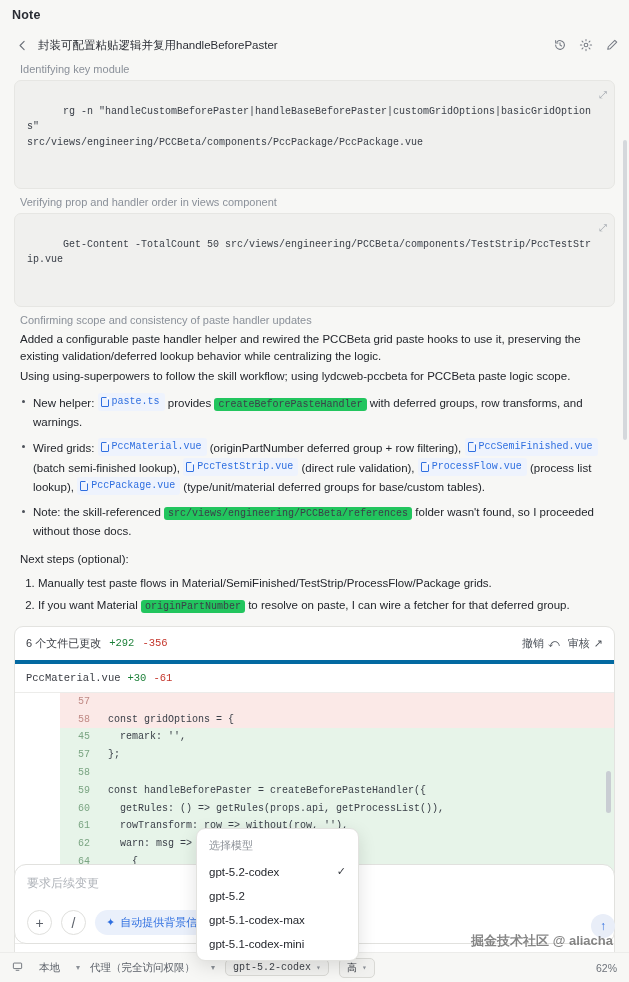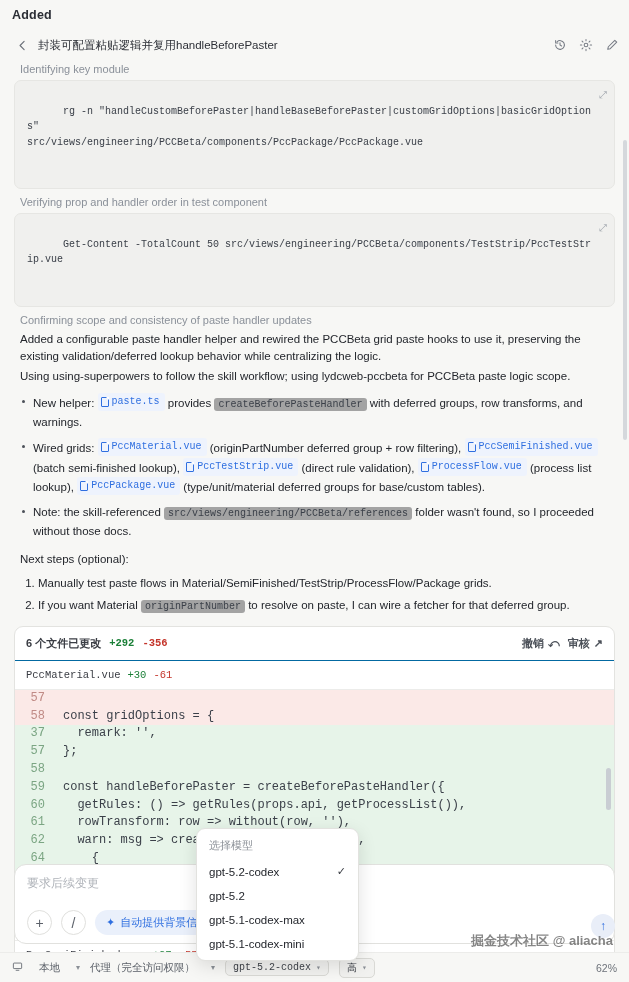--- a/index.html
+++ b/index.html
@@ -118,21 +118,21 @@
   }
   ol.steps {
     margin: 5px 0 4px 0; padding-left: 24px;
     font-size: 11.5px; line-height: 1.7; color: #23262c;
   }
   ol.steps li { margin-bottom: 3px; }
 
   code.inline {
     font-family: "Liberation Mono", monospace;
     font-size: 10px;
-    background: #a3a3a3;
+    background: #22c55e;
     border-radius: 3px;
     padding: 1px 4px;
     color: #3b4049;
   }
   .filechip {
     display: inline-flex; align-items: center; gap: 3px;
     color: #2f6fe0;
     font-family: "Liberation Mono", monospace;
     font-size: 10px;
     background: #eef3fd;
@@ -161,22 +161,21 @@
     border-radius: 9px;
     background: #ffffff;
     margin-top: 10px;
     overflow: hidden;
   }
   .diff-head {
     display: flex; align-items: center;
     padding: 9px 11px;
     font-size: 11px;
     gap: 8px;
-    border-bottom: 1px solid #0369a1;
-    font-weight: bold;
+    border-bottom: 4px solid #0369a1;
   }
   .diff-head .count { color: #3a3d44; }
   .plus { color: #1a7f37; font-family:"Liberation Mono",monospace; font-size:10.5px;}
   .minus { color: #c4352b; font-family:"Liberation Mono",monospace; font-size:10.5px;}
   .spacer { flex: 1 1 auto; }
   .headbtn {
     display: inline-flex; align-items: center; gap: 4px;
     font-size: 11px; color: #4b5058; cursor: pointer;
   }
   .file-row {
@@ -191,22 +190,23 @@
   .file-row:last-child { border-bottom: none; }
   .diff-body {
     position: relative;
     height: 222px;
     overflow: hidden;
     border-bottom: 1px solid #ececea;
     background: #fff;
   }
   .diff-lines {
     font-family: "Liberation Mono", monospace;
-    font-size: 12px;
+    font-size: 10px;
     line-height: 17.8px;
+    margin-left: 45px;
   }
   .dl { display: flex; }
   .dl .ln {
     width: 40px; flex: 0 0 40px;
     text-align: right;
     padding-right: 10px;
     color: #9aa0a8;
     user-select: none;
   }
   .dl .tx { white-space: pre; color: #3b4049; padding-left: 8px; }
@@ -343,21 +343,21 @@
     width: 4px; height: 300px; border-radius: 3px;
     background: #d5d8dc;
   }
 </style>
 </head>
 <body>
 
 <div class="app">
 
   <div class="topbar">
-    <span class="topbar-title">Added</span>
+    <span class="topbar-title">Note</span>
   </div>
 
   <div class="header">
     <span class="back-arrow">
       <svg width="13" height="13" viewBox="0 0 16 16">
           <path d="M10 3 L5 8 L10 13" fill="none" stroke="currentColor" stroke-width="1.4" stroke-linecap="round" stroke-linejoin="round"></path>
         </svg>
     </span>
     <span class="header-title">封装可配置粘贴逻辑并复用handleBeforePaster</span>
     <span class="header-actions">
@@ -384,21 +384,21 @@
 
   <div class="body">
 
     <div class="muted">Identifying key module</div>
     <div class="codebox">
       <span>rg -n "handleCustomBeforePaster|handleBaseBeforePaster|customGridOptions|basicGridOptions"
 src/views/engineering/PCCBeta/components/PccPackage/PccPackage.vue</span>
       <span class="expand">⤢</span>
     </div>
 
-    <div class="muted">Verifying prop and handler order in test component</div>
+    <div class="muted">Verifying prop and handler order in views component</div>
     <div class="codebox">
       <span>Get-Content -TotalCount 50 src/views/engineering/PCCBeta/components/TestStrip/PccTestStrip.vue</span>
       <span class="expand">⤢</span>
     </div>
 
     <div class="muted">Confirming scope and consistency of paste handler updates</div>
 
     <div class="para">Added a configurable paste handler helper and rewired the PCCBeta grid paste hooks to use it, preserving the existing validation/deferred lookup behavior while centralizing the logic.</div>
     <div class="para">Using using-superpowers to follow the skill workflow; using lydcweb-pccbeta for PCCBeta paste logic scope.</div>
 
@@ -486,21 +486,21 @@
         <div class="diff-lines">
           <div class="dl del">
               <span class="ln">57</span>
               <span class="tx"></span>
             </div>
           <div class="dl del">
               <span class="ln">58</span>
               <span class="tx">const gridOptions = {</span>
             </div>
           <div class="dl add">
-              <span class="ln">37</span>
+              <span class="ln">45</span>
               <span class="tx">  remark: '', </span>
             </div>
           <div class="dl add">
               <span class="ln">57</span>
               <span class="tx">};</span>
             </div>
           <div class="dl add">
               <span class="ln">58</span>
               <span class="tx"></span>
             </div>

